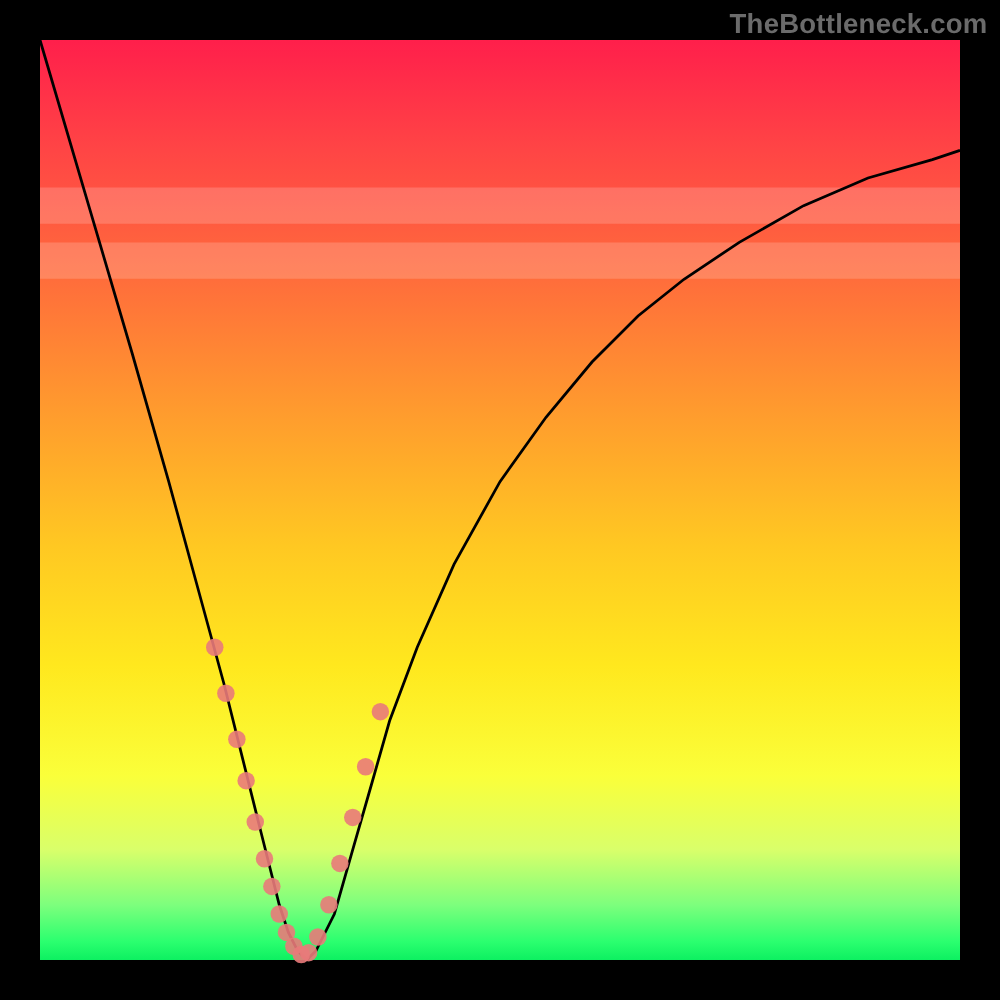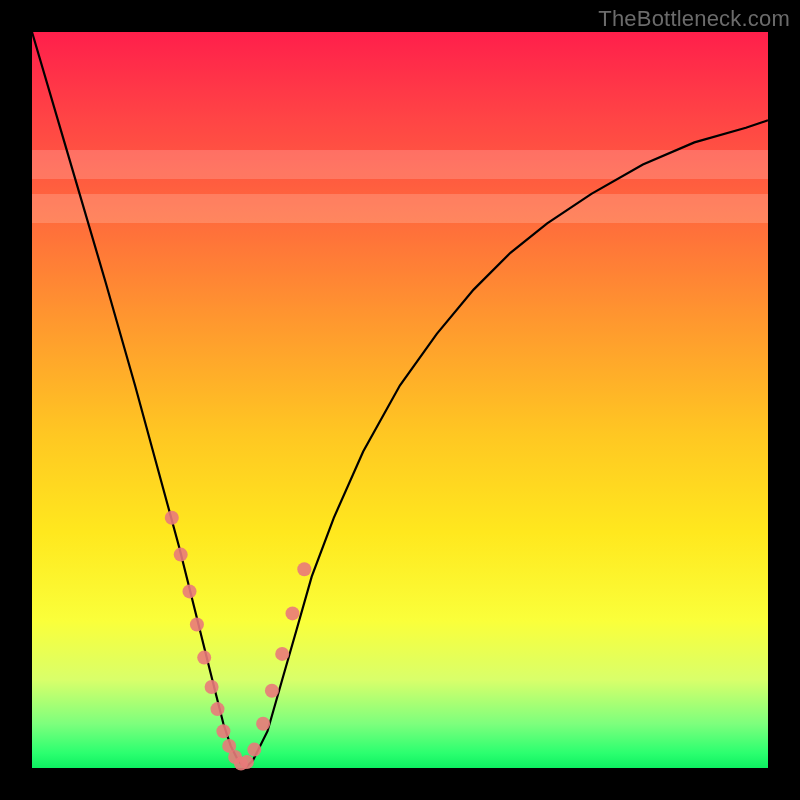--- a/index.html
+++ b/index.html
@@ -43,21 +43,21 @@
     left: 0;
     width: 100%;
     background: rgba(255,255,255,0.18);
   }
   .watermark {
     position: absolute;
     top: 6px;
     right: 10px;
     color: #6b6b6b;
     font-size: 22px;
-    font-weight: 400;
+    font-weight: 700;
     letter-spacing: 0.2px;
     user-select: none;
   }
   svg.curves {
     position: absolute;
     left: 0;
     top: 0;
     width: 736px;
     height: 736px;
     overflow: visible;

